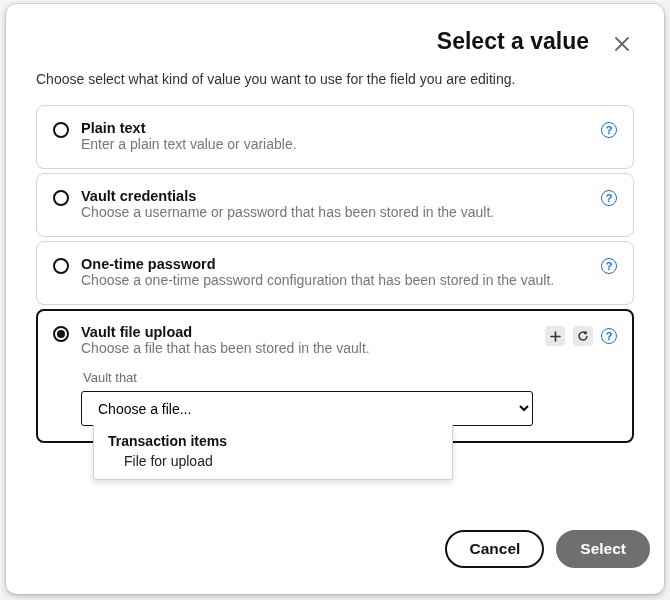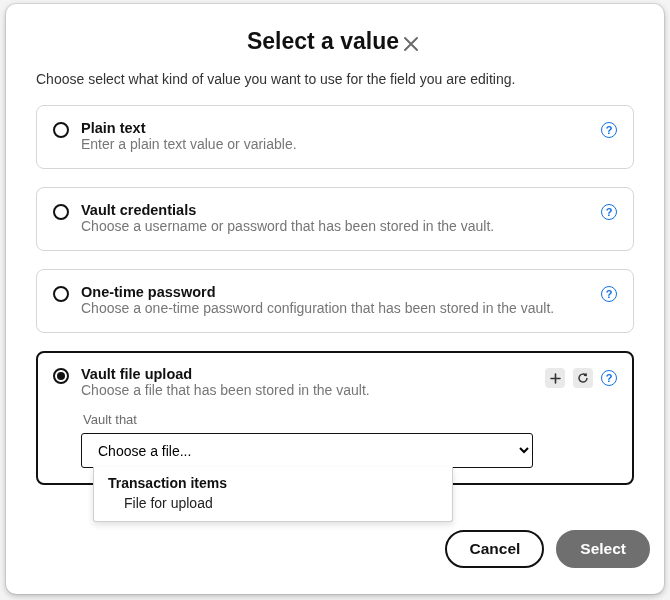--- a/index.html
+++ b/index.html
@@ -14,27 +14,27 @@
   }
   .modal {
     position: absolute;
     left: 6px; top: 4px;
     width: 658px; height: 590px;
     background: #fff;
     border-radius: 10px;
     box-shadow: 0 2px 6px rgba(0,0,0,0.25), 0 0 0 1px rgba(0,0,0,0.08);
     padding: 18px 30px 20px 30px;
   }
-  .modal-header { display: flex; align-items: center; justify-content: center; }
+  .modal-header { display: flex; align-items: center; justify-content: flex-end; gap: 21px; }
   .modal-title { font-size: 23px; font-weight: 700; color: #111; margin: 6px 0 10px 0; }
   .close-btn { width: 24px; height: 24px; display: flex; align-items: center; justify-content: center; cursor: pointer; color: #6b6b6b; }
   .close-btn svg { display: block; }
   .subtitle { font-size: 14px; color: #333; margin: 6px 0 18px 0; }
 
-  .options { display: flex; flex-direction: column; gap: 18px; }
+  .options { display: flex; flex-direction: column; gap: 4px; }
   .option {
     border: 1px solid #d6d6d6;
     border-radius: 8px;
     padding: 14px 16px 16px 16px;
     cursor: pointer;
     background: #fff;
   }
   .option.selected { border: 2px solid #111; padding: 13px 15px 15px 15px; }
 
   .option-row { display: flex; align-items: flex-start; gap: 12px; }

